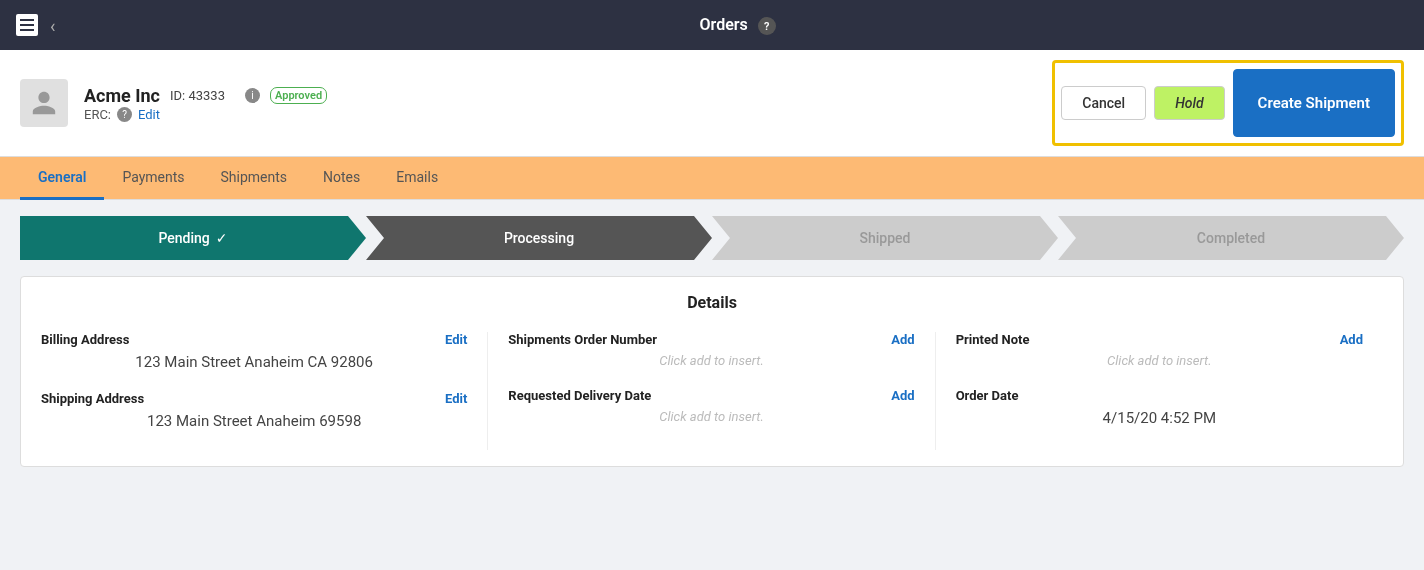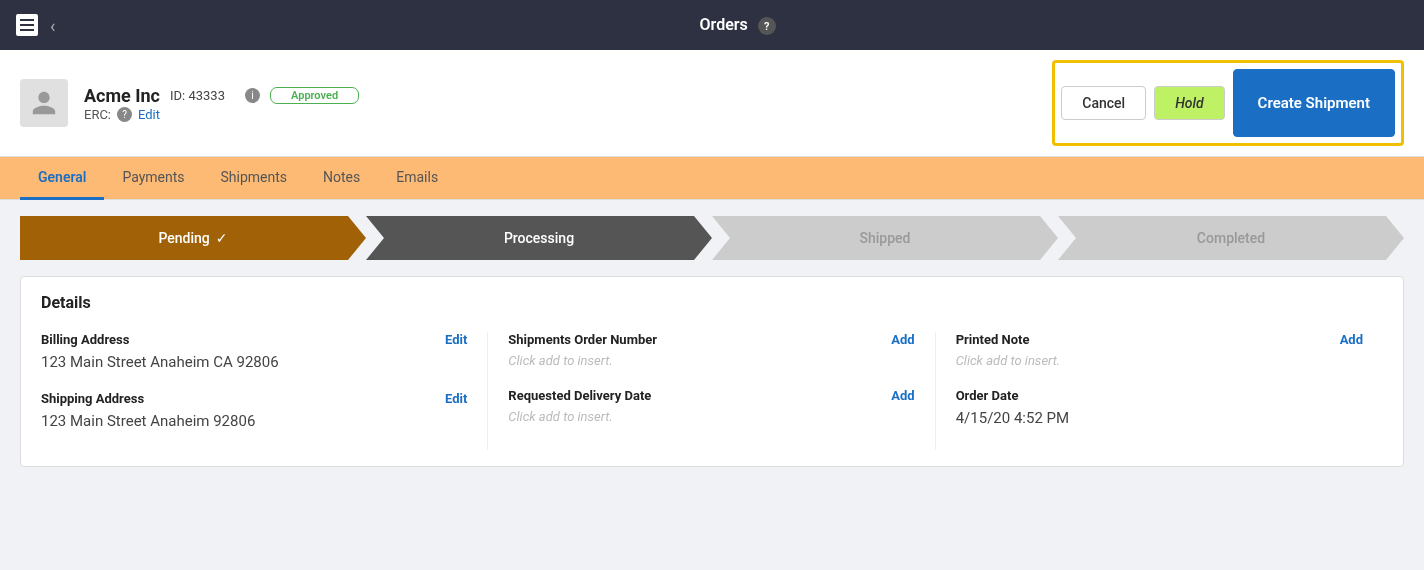--- a/index.html
+++ b/index.html
@@ -77,21 +77,21 @@
       color: #444;
       display: flex;
       align-items: center;
       gap: 20px;
     }
     .badge-approved {
       background: white;
       border: 1px solid #4caf50;
       color: #4caf50;
       font-size: 11px;
-      padding: 1px 20px;
+      padding: 1px 4px;
       border-radius: 7px;
       font-weight: 600;
     }
     .erc-row {
       font-size: 13px;
       color: #555;
       margin-top: 1px;
       display: flex;
       align-items: center;
       gap: 6px;
@@ -163,33 +163,34 @@
       justify-content: center;
       font-size: 14px;
       font-weight: 500;
       color: white;
       position: relative;
       clip-path: polygon(0 0, calc(100% - 18px) 0, 100% 50%, calc(100% - 18px) 100%, 0 100%, 18px 50%);
     }
     .progress-step:first-child {
       clip-path: polygon(0 0, calc(100% - 18px) 0, 100% 50%, calc(100% - 18px) 100%, 0 100%);
     }
-    .progress-step.pending { background: #a16207; }
+    .progress-step.pending { background: #0f766e; }
     .progress-step.processing { background: #555; }
     .progress-step.shipped { background: #ccc; color: #999; }
     .progress-step.completed { background: #ccc; color: #999; }
     .check-icon { margin-left: 6px; }
 
     
     .details-section {
       background: white;
       margin: 16px 20px;
       border-radius: 4px;
       border: 1px solid #ddd;
       padding: 16px 20px;
+      text-align: center;
     }
     .details-title {
       font-size: 16px;
       font-weight: 700;
       color: #222;
       margin-bottom: 20px;
     }
     .details-grid {
       display: grid;
       grid-template-columns: 1fr 1fr 1fr;
@@ -294,21 +295,21 @@
           <span>Billing Address</span>
           <a class="link-blue">Edit</a>
         </div>
         <div class="field-value">123 Main Street Anaheim CA 92806</div>
       </div>
       <div class="field-group">
         <div class="field-label">
           <span>Shipping Address</span>
           <a class="link-blue">Edit</a>
         </div>
-        <div class="field-value">123 Main Street Anaheim 92806</div>
+        <div class="field-value">123 Main Street Anaheim 69598</div>
       </div>
     </div>
 
     <div class="details-col">
       <div class="field-group">
         <div class="field-label">
           <span>Shipments Order Number</span>
           <a class="link-blue">Add</a>
         </div>
         <div class="field-placeholder">Click add to insert.</div>

